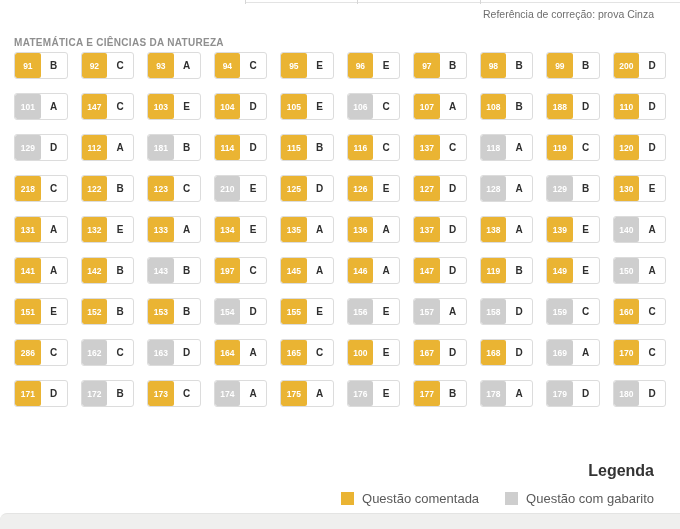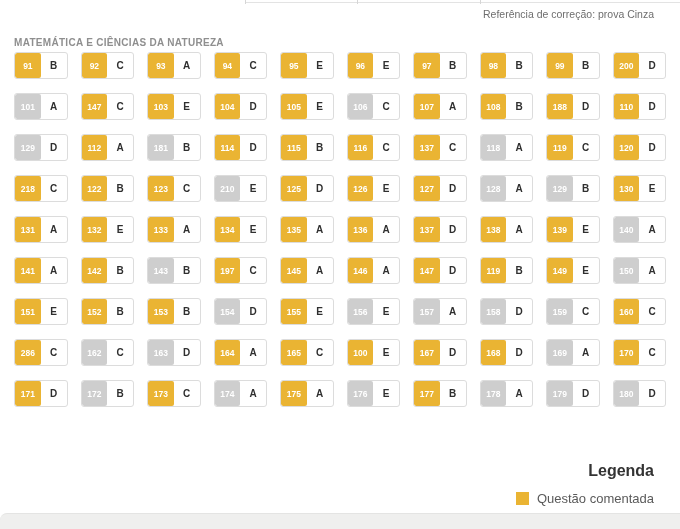--- a/index.html
+++ b/index.html
@@ -508,17 +508,21 @@
       </div>
     </div>
 
   <div class="legend">
     <div class="legend-title">Legenda</div>
     <div class="legend-items" id="legend-items">
         <div class="legend-item">
           <span class="legend-swatch" style="background: rgb(234, 180, 51);"></span>
           <span class="legend-label">Questão comentada</span>
         </div>
+        <div class="legend-item">
+          <span class="legend-swatch" style="background: rgb(206, 206, 206);"></span>
+          <span class="legend-label">Questão com gabarito</span>
+        </div>
       </div>
   </div>
 
   <div class="footer-bar"></div>
 </div>
 
 </body></html>

